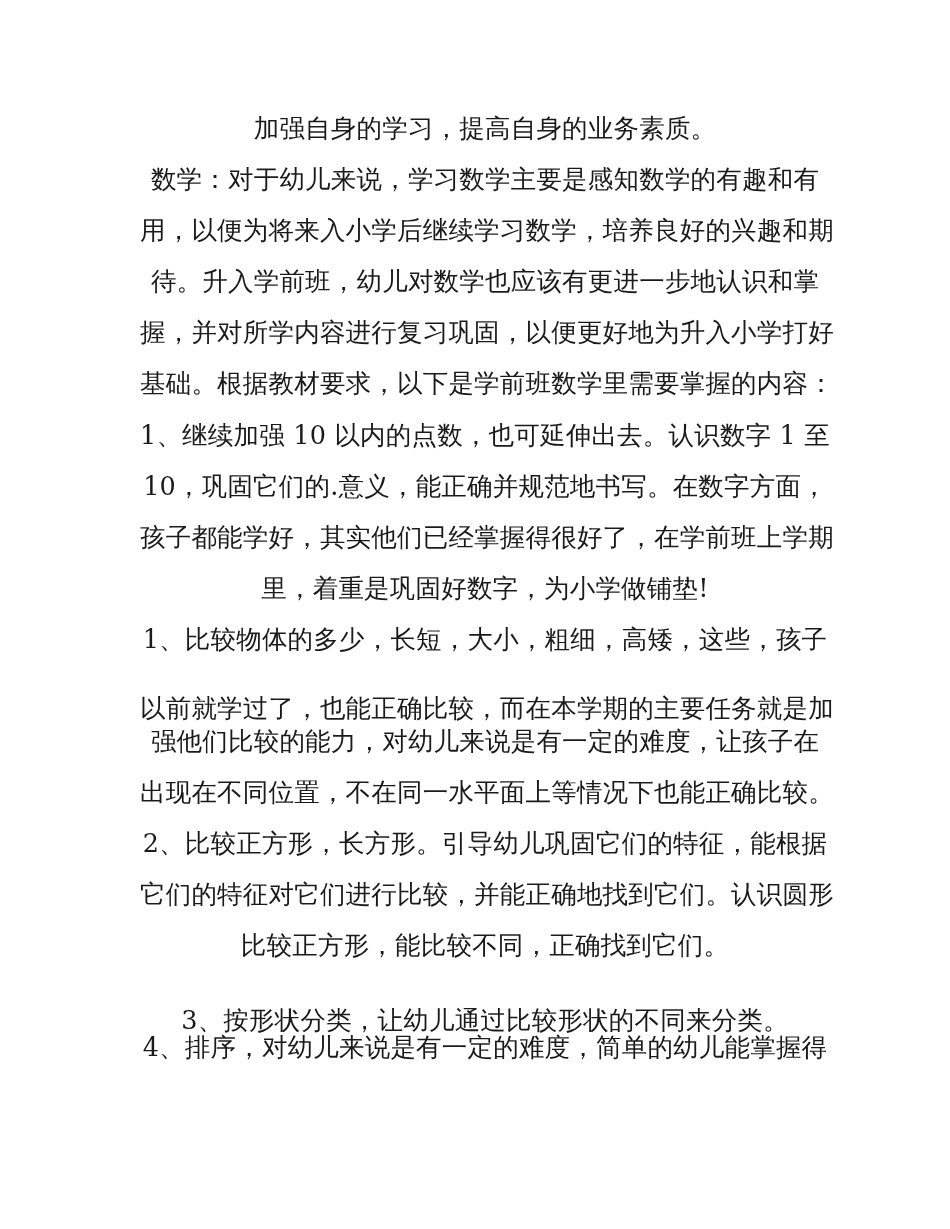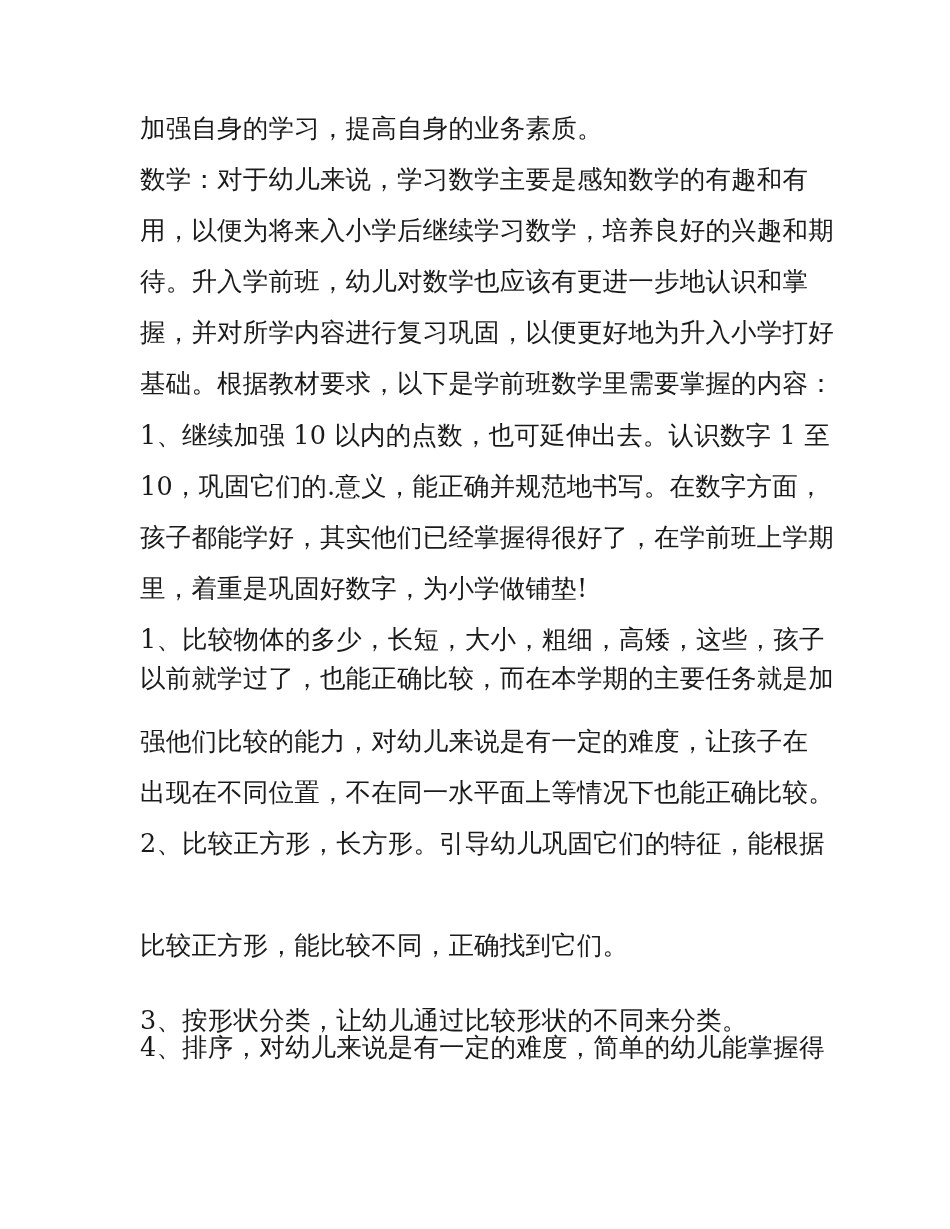--- a/index.html
+++ b/index.html
@@ -15,20 +15,21 @@
     font-family: "DejaVu Serif", "Liberation Serif", serif;
     color: #1a1a1a;
   }
   .page {
     position: absolute;
     left: 0;
     top: 0;
     width: 950px;
     height: 1229px;
     background: #ffffff;
+    text-align: center;
   }
   .line {
     position: absolute;
     left: 140px;
     width: 690px;
     height: 40px;
     font-size: 25.5px;
     line-height: 40px;
     white-space: nowrap;
     letter-spacing: 0.2px;
@@ -42,20 +43,21 @@
   <div class="line" style="top:210px">用，以便为将来入小学后继续学习数学，培养良好的兴趣和期</div>
   <div class="line" style="top:159px">数学：对于幼儿来说，学习数学主要是感知数学的有趣和有</div>
   <div class="line" style="top:261px">待。升入学前班，幼儿对数学也应该有更进一步地认识和掌</div>
   <div class="line" style="top:312px">握，并对所学内容进行复习巩固，以便更好地为升入小学打好</div>
   <div class="line" style="top:363px">基础。根据教材要求，以下是学前班数学里需要掌握的内容：</div>
   <div class="line" style="top:415px">1、继续加强 10 以内的点数，也可延伸出去。认识数字 1 至</div>
   <div class="line" style="top:466px">10，巩固它们的.意义，能正确并规范地书写。在数字方面，</div>
   <div class="line" style="top:517px">孩子都能学好，其实他们已经掌握得很好了，在学前班上学期</div>
   <div class="line" style="top:568px">里，着重是巩固好数字，为小学做铺垫!</div>
   <div class="line" style="top:619px">1、比较物体的多少，长短，大小，粗细，高矮，这些，孩子</div>
-  <div class="line" style="top:658px">以前就学过了，也能正确比较，而在本学期的主要任务就是加</div>
+  <div class="line" style="top:688px">以前就学过了，也能正确比较，而在本学期的主要任务就是加</div>
   <div class="line" style="top:721px">强他们比较的能力，对幼儿来说是有一定的难度，让孩子在</div>
   <div class="line" style="top:772px">出现在不同位置，不在同一水平面上等情况下也能正确比较。</div>
   <div class="line" style="top:823px">2、比较正方形，长方形。引导幼儿巩固它们的特征，能根据</div>
+  <div class="line" style="top:874px">它们的特征对它们进行比较，并能正确地找到它们。认识圆形</div>
   <div class="line" style="top:925px">比较正方形，能比较不同，正确找到它们。</div>
   <div class="line" style="top:1000px">3、按形状分类，让幼儿通过比较形状的不同来分类。</div>
   <div class="line" style="top:1027px">4、排序，对幼儿来说是有一定的难度，简单的幼儿能掌握得</div>
 </div>
 
 </body></html>

